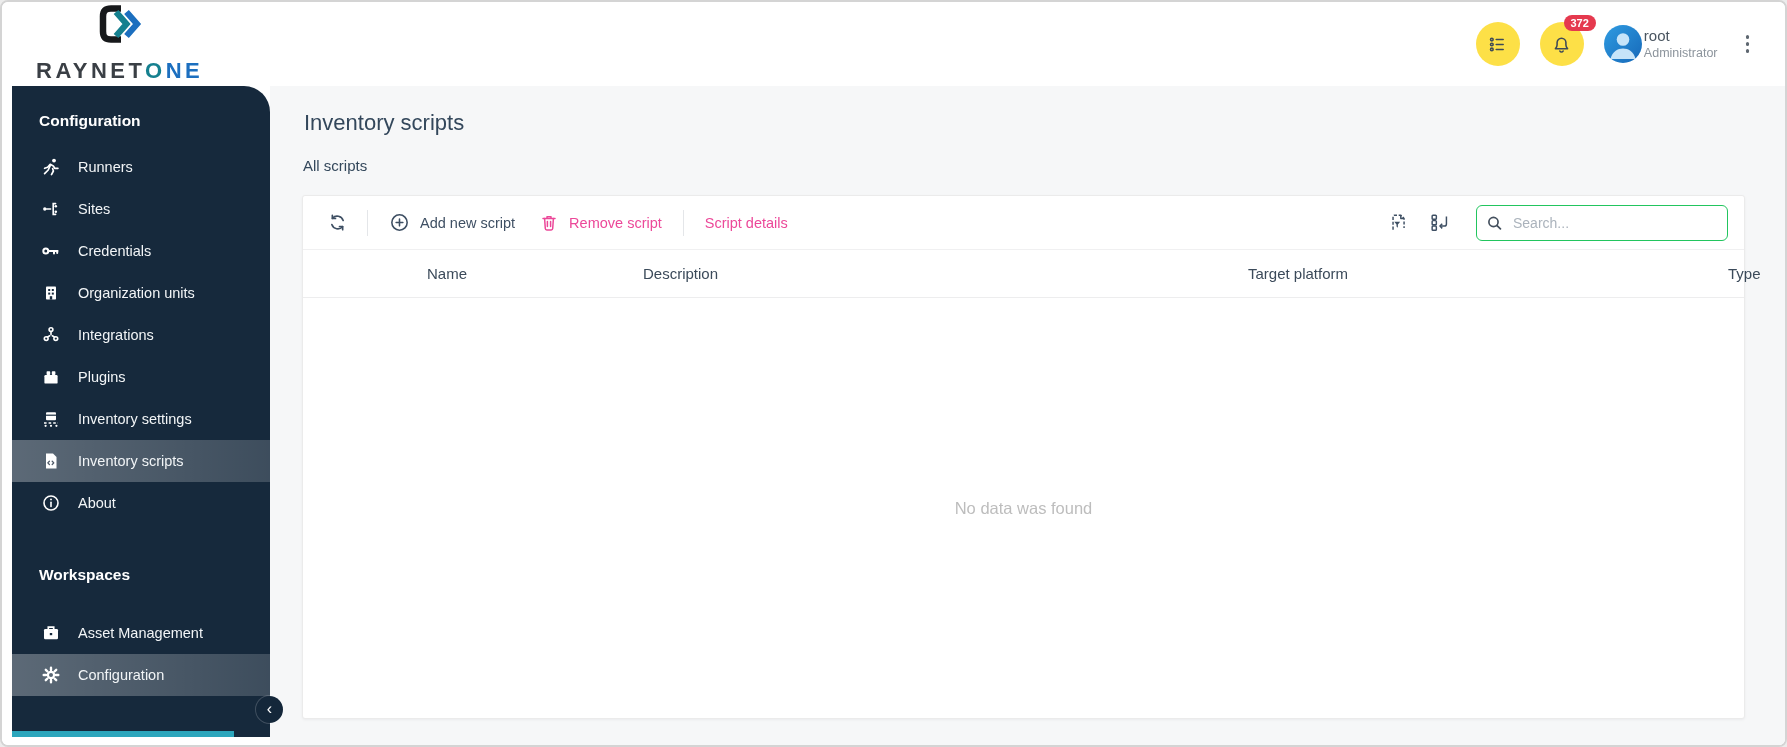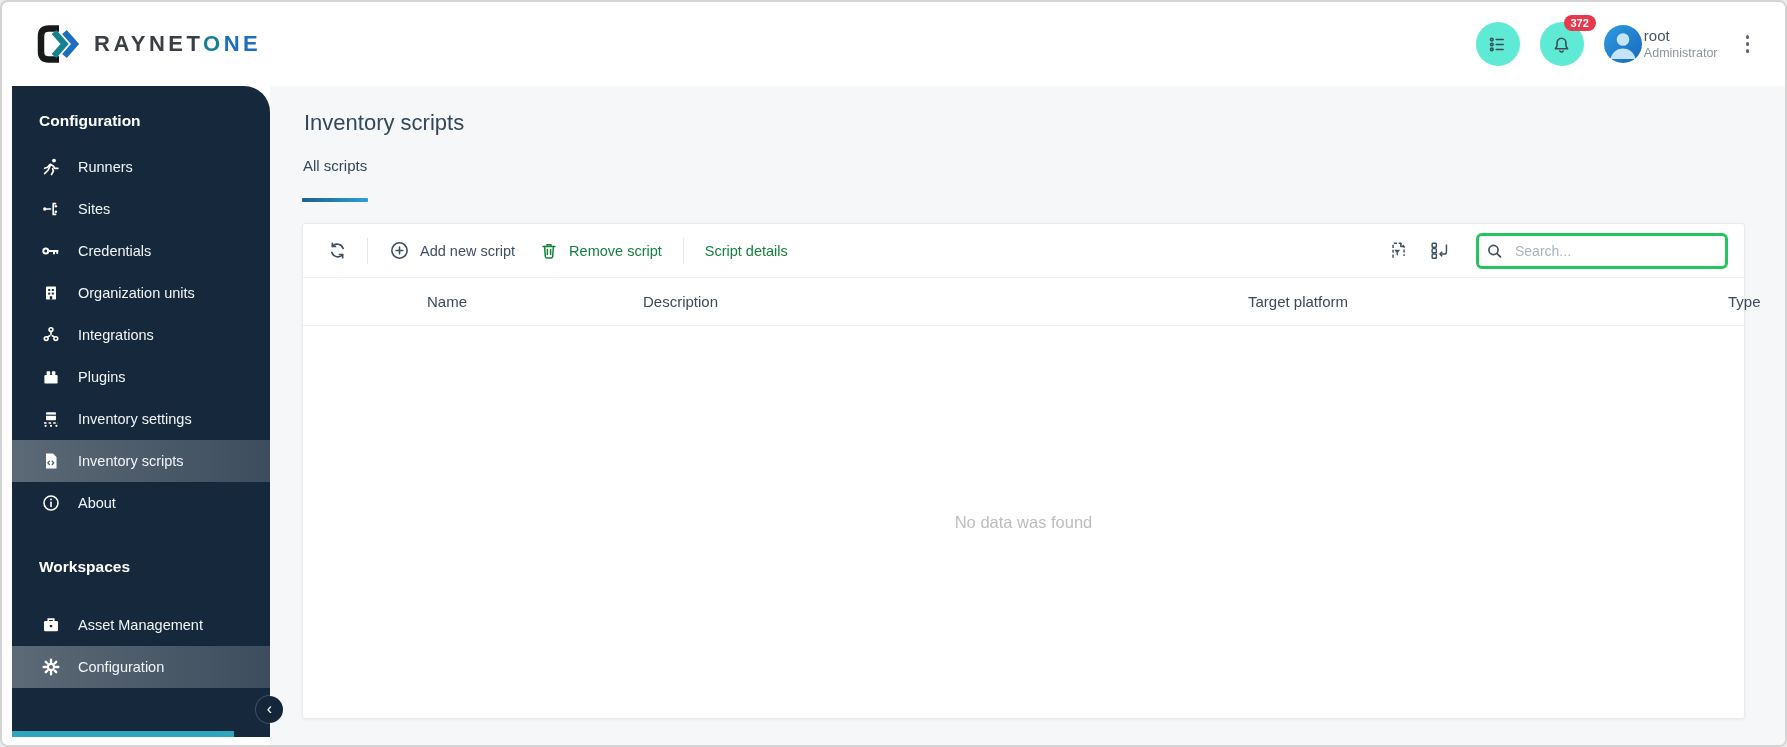--- a/index.html
+++ b/index.html
@@ -8,27 +8,27 @@
     width:1787px; height:747px; position:relative; overflow:hidden;
     background:#ffffff; border:2px solid #d4d4d4; border-radius:8px;
     font-family:"Liberation Sans", sans-serif;
     display:flex; flex-direction:column;
     color:#33475b;
   }
 
   
   .topbar { flex:0 0 84px; background:#fff; display:flex; align-items:center;
             padding:0 28px 0 34px; position:relative; z-index:4; }
-  .logo { display:flex; align-items:center; gap:14px; }
+  .logo { display:flex; align-items:center; gap:14px;flex-direction:column; }
   .logo-text { font-size:22px; font-weight:600; letter-spacing:3.5px; color:#3a3f45; white-space:nowrap; }
   .logo-text .o  { color:#15808f; }
   .logo-text .ne { color:#1c6fbf; }
 
   .top-right { margin-left:auto; display:flex; align-items:center; gap:20px; }
-  .circle-btn { width:44px; height:44px; border-radius:50%; background:#5eead4; border:none;
+  .circle-btn { width:44px; height:44px; border-radius:50%; background:#fde047; border:none;
                 display:flex; align-items:center; justify-content:center; color:#3e4a57;
                 position:relative; cursor:pointer; }
   .badge { position:absolute; top:-7px; right:-12px; background:#e5394e; color:#fff;
            font-size:11px; font-weight:700; padding:2.5px 7px; border-radius:10px; line-height:1; }
   .user { display:flex; align-items:center; gap:2px; cursor:pointer; }
   .avatar { width:38px; height:38px; border-radius:50%; overflow:hidden;
             background:linear-gradient(135deg,#2f9ce2 0%,#1668b8 100%); flex:0 0 38px; }
   .user-meta { display:flex; flex-direction:column; line-height:1.25; }
   .user-name { font-size:15px; color:#4a5560; }
   .user-role { font-size:12.5px; color:#8c949c; }
@@ -40,47 +40,47 @@
 
   
   .sidebar { flex:0 0 258px; width:258px; margin:0 0 8px 10px; background:#16293c;
              border-radius:0 26px 0 0; position:relative; padding-top:20px; color:#fff; }
   .sidebar::after { content:""; position:absolute; left:0; bottom:0; width:86%; height:6px; background:#2ca6bc; }
   .side-heading { padding:6px 26px 16px 27px; font-size:15.5px; font-weight:700; color:#fff; }
   .nav-item { height:42px; display:flex; align-items:center; gap:17px; padding:0 20px 0 29px;
               font-size:14.5px; color:#f2f5f7; cursor:pointer; }
   .nav-item .ico { width:20px; height:20px; display:flex; align-items:center; justify-content:center; flex:0 0 20px; }
   .nav-item.selected { background:linear-gradient(90deg, rgba(255,255,255,.30), rgba(255,255,255,.17)); }
-  .section-ws { margin-top:28px; }
+  .section-ws { margin-top:36px; }
   .ws-items { margin-top:12px; }
   .collapse-btn { position:absolute; right:-13px; bottom:14px; width:27px; height:27px; border-radius:50%;
                   background:#14273a; color:#fff; border:none; cursor:pointer; z-index:6;
                   display:flex; align-items:center; justify-content:center; font-size:16px; line-height:1;
                   box-shadow:0 0 0 1px rgba(255,255,255,.18); padding-bottom:2px; }
 
   
   .main { flex:1; background:#f6f7f8; padding:20px 40px 26px 32px; display:flex; flex-direction:column; min-width:0; }
   .page-title { font-size:22px; font-weight:400; color:#33475b; margin:4px 0 0 2px; }
   .tabs { margin-top:21px; display:flex; }
-  .tab { display:flex; flex-direction:column; gap:24px; cursor:pointer; }
+  .tab { display:flex; flex-direction:row; gap:24px; cursor:pointer; }
   .tab-label { font-size:15px; color:#33475b; padding:0 1px; }
   .tab-bar { height:4px; border-radius:1px; background:linear-gradient(90deg,#1d5f8c,#2d9fd8); }
 
   .card { margin-top:21px; flex:1; background:#fff; border:1px solid #ebebeb; border-radius:3px;
           box-shadow:0 1px 3px rgba(16,24,40,.05); display:flex; flex-direction:column; min-height:0; }
 
   .toolbar { flex:0 0 54px; display:flex; align-items:center; padding:0 16px 0 14px; border-bottom:1px solid #f0f0f1; }
   .icon-btn { background:none; border:none; color:#3e4f63; padding:8px 10px; cursor:pointer; display:flex; align-items:center; }
   .tb-btn { display:flex; align-items:center; gap:10px; background:none; border:none; font-family:inherit;
             font-size:14.5px; color:#3e4f63; padding:8px 12px; cursor:pointer; white-space:nowrap; }
-  .tb-btn.disabled { color:#15803d; cursor:default; }
+  .tb-btn.disabled { color:#ec4899; cursor:default; }
   .tb-divider { width:1px; height:26px; background:#e4e6e9; margin:0 9px; }
   .tb-spacer { flex:1; }
   .search-box { position:relative; width:252px; height:36px; margin-left:16px; }
-  .search-box input { width:100%; height:100%; border:3px solid #22c55e; border-radius:6px; background:#fff;
+  .search-box input { width:100%; height:100%; border:1px solid #22c55e; border-radius:6px; background:#fff;
                       padding:0 12px 0 36px; font-size:14px; font-family:inherit; color:#45505c; outline:none; }
   .search-box input::placeholder { color:#abb3bc; }
   .search-ico { position:absolute; left:10px; top:50%; transform:translateY(-50%); color:#44505e; display:flex; }
 
   .thead { flex:0 0 48px; display:grid; grid-template-columns:124px 216px 605px 480px 1fr;
            align-items:center; border-bottom:1px solid #ededee; font-size:15px; color:#3b4a5a; }
   .thead .th { cursor:pointer; }
   .thead .th.right { text-align:center; padding-right:6px; }
 
   .empty { flex:1; display:flex; align-items:center; justify-content:center;

